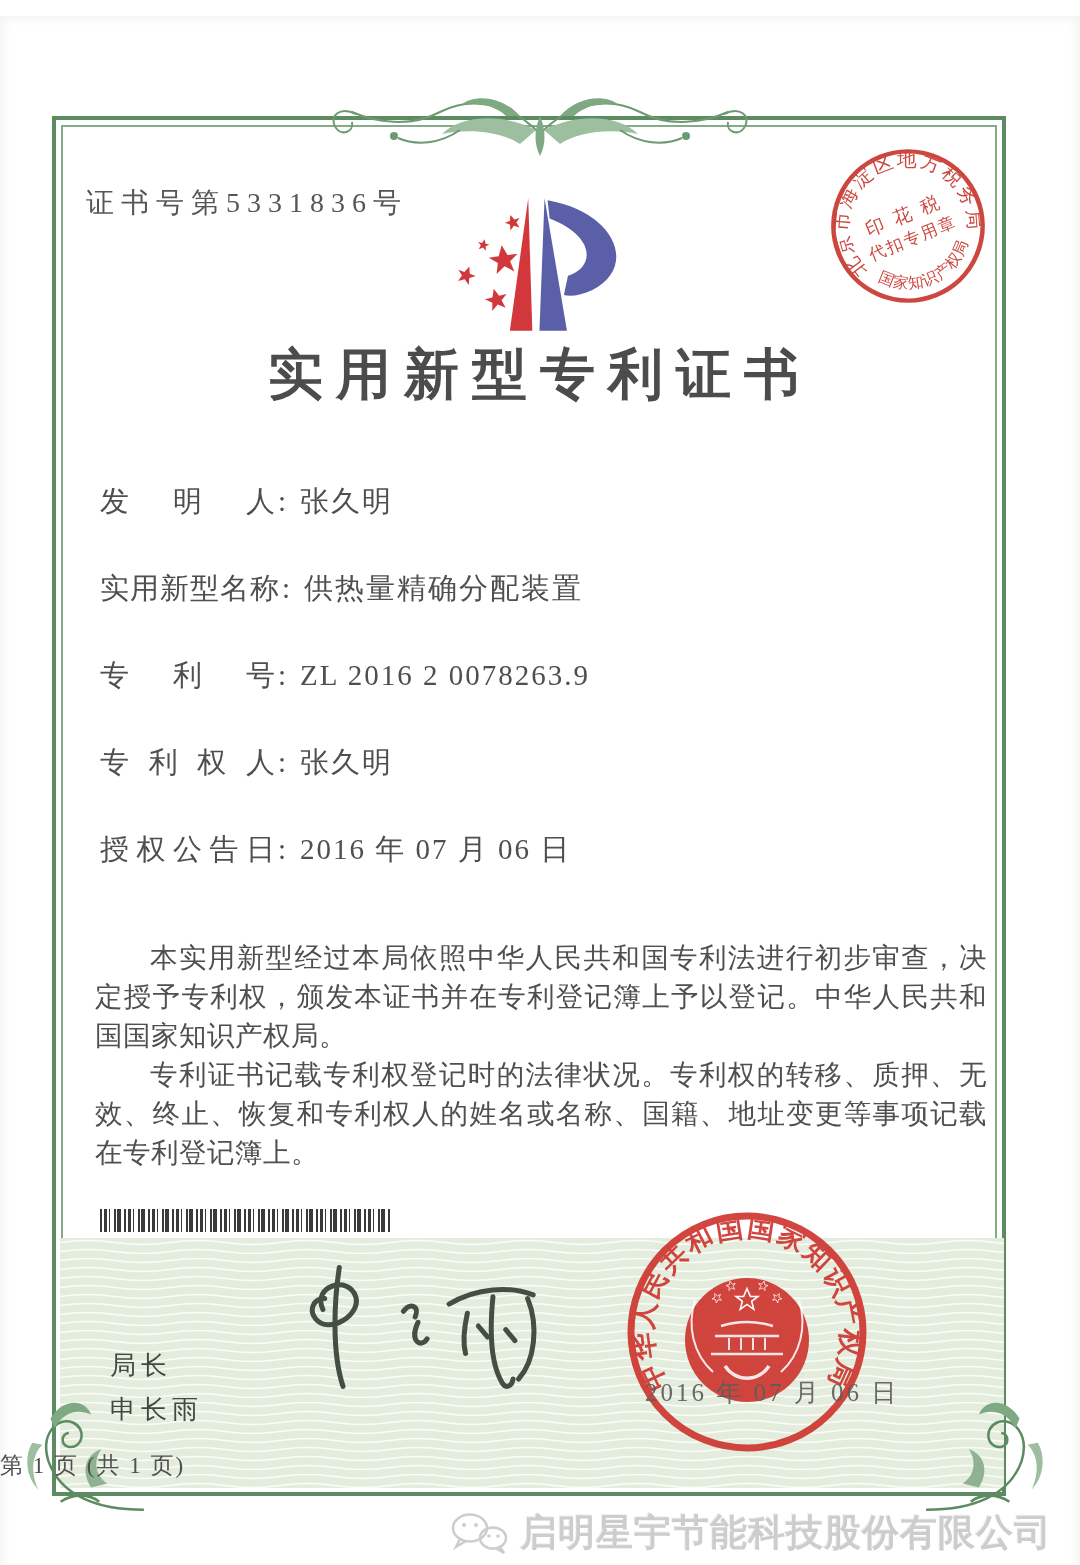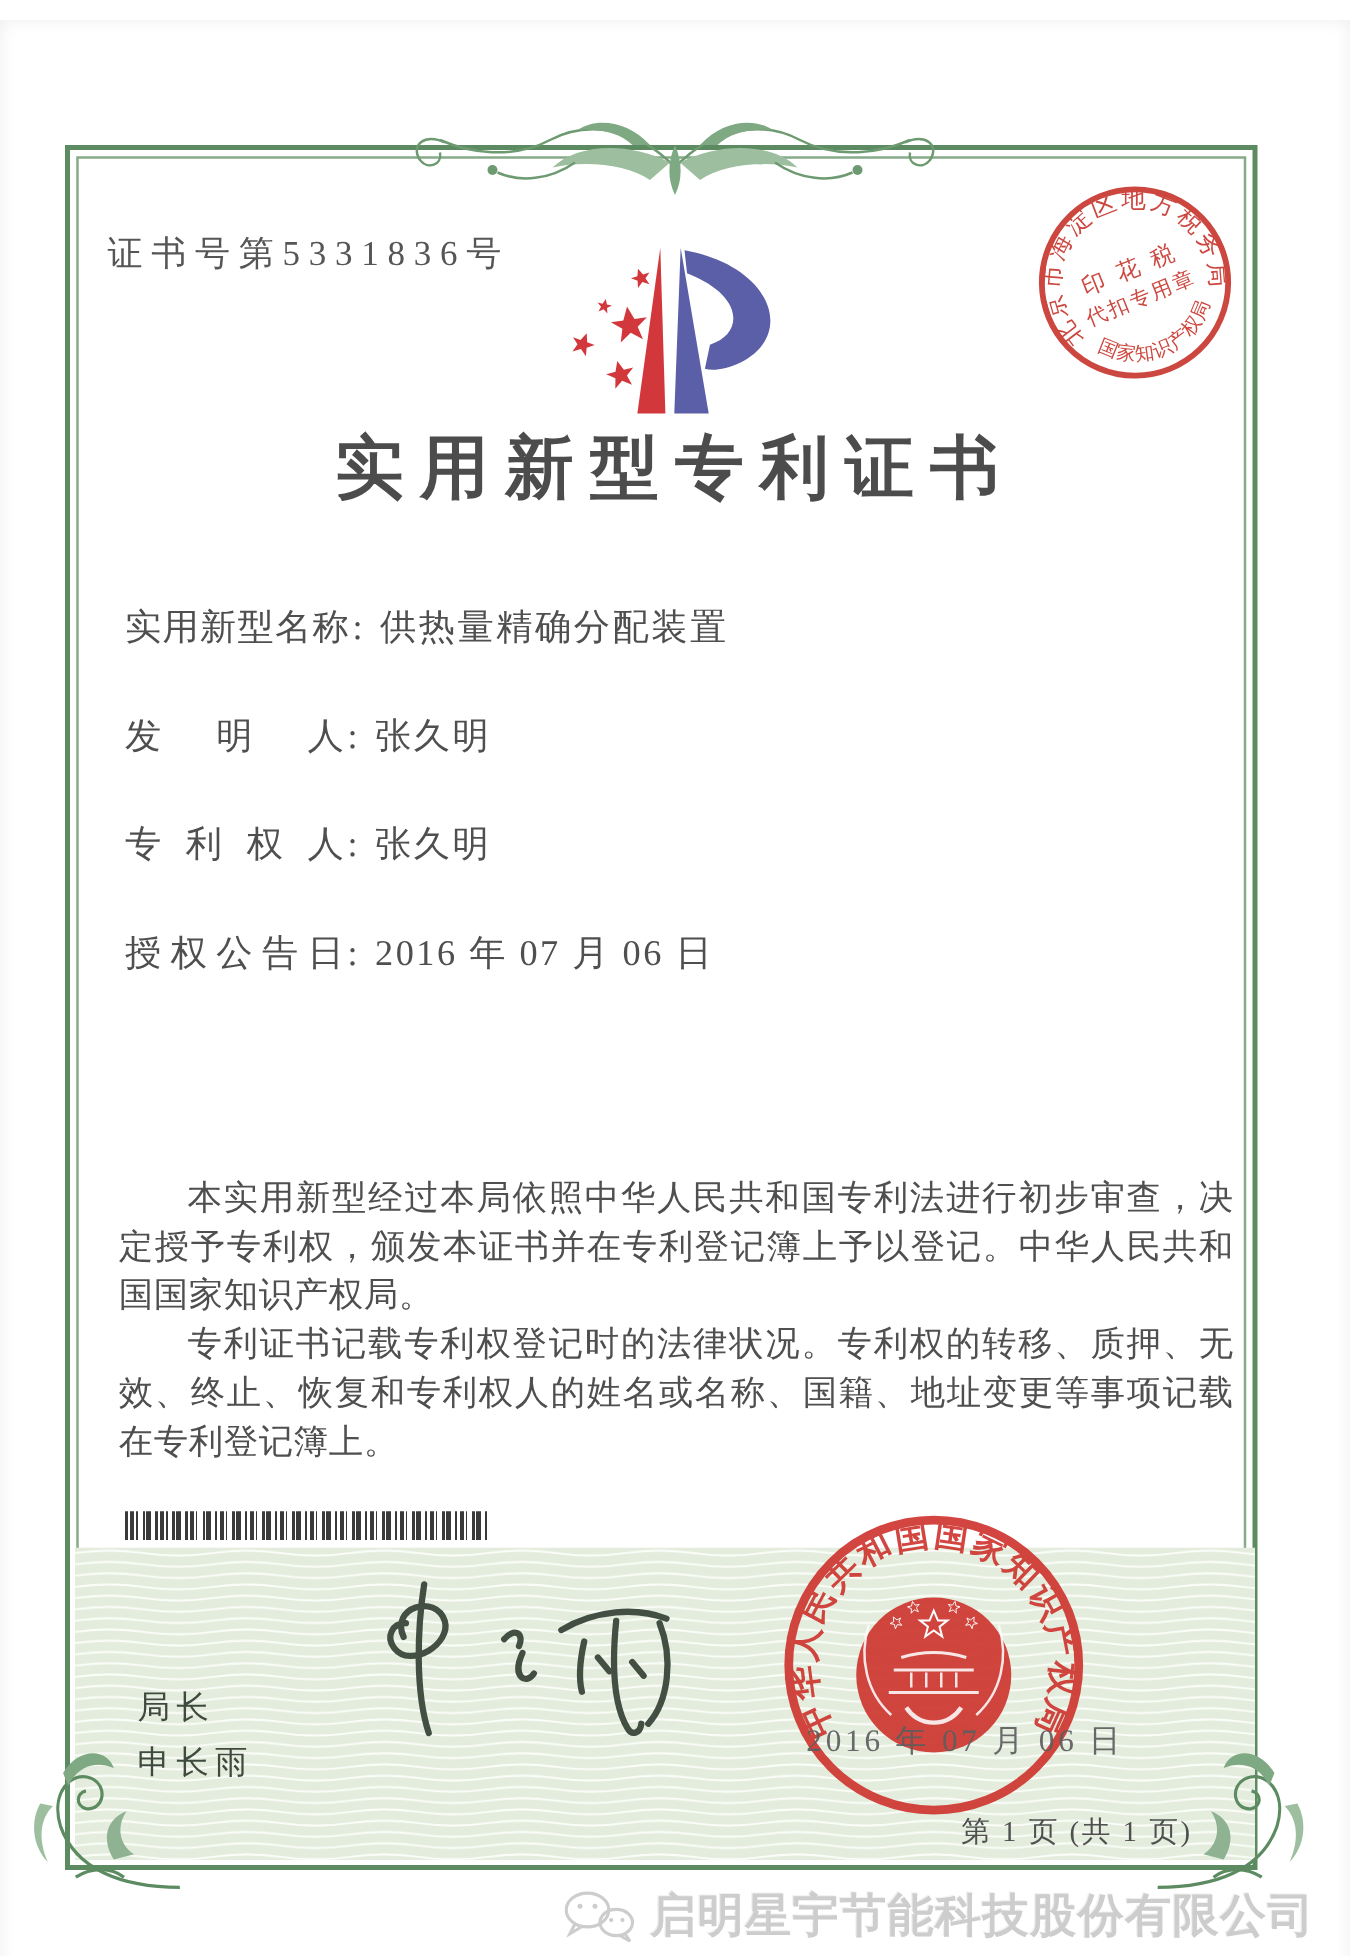--- a/index.html
+++ b/index.html
@@ -69,21 +69,21 @@
   .signature { left:268px; top:1246px; width:278px; height:128px; z-index:5; }
   
   .official-seal { left:617px; top:1186px; width:260px; height:260px; z-index:5; opacity:.93; }
   .seal-date {
     position:absolute; left:645px; top:1360px; z-index:6;
     font-size:25px; color:#5d5d5d; letter-spacing:3px; opacity:.92;
   }
   
   .page-footer {
     position:absolute; left:0; top:1434px; width:954px; z-index:4;
-    text-align:right; font-size:23px; color:#4f4f4f; letter-spacing:2px;
+    text-align:left; font-size:23px; color:#4f4f4f; letter-spacing:2px;
   }
   
   .watermark {
     position:absolute; right:28px; top:1492px; z-index:4;
     display:flex; align-items:center; gap:10px;
     font-family:"Liberation Sans","DejaVu Sans",sans-serif;
     font-size:37px; font-weight:bold; color:#cdcdcd; letter-spacing:1px;
     text-shadow: 1px 1px 0 #ffffff, -1px -1px 0 #f0f0f0;
   }
   .wm-icon { width:62px; height:44px; }
@@ -167,24 +167,27 @@
       </text>
       <text x="85" y="80" text-anchor="middle" font-size="18" letter-spacing="3">印 花 税</text>
       <text x="85" y="103" text-anchor="middle" font-size="16" letter-spacing="2">代扣专用章</text>
     </g>
   </svg>
 
   <div class="title">实用新型专利证书</div>
 
   <div class="fields">
     <div class="field-row">
+      <span class="flabel">发明人</span><span class="fcolon">:</span><span class="fvalue">张久明</span>
+    </div>
+    <div class="field-row">
       <span class="flabel">实用新型名称</span><span class="fcolon">:</span><span class="fvalue">供热量精确分配装置</span>
     </div>
     <div class="field-row">
-      <span class="flabel">发明人</span><span class="fcolon">:</span><span class="fvalue">张久明</span>
+      <span class="flabel">专利号</span><span class="fcolon">:</span><span class="fvalue">ZL 2016 2 0078263.9</span>
     </div>
     <div class="field-row">
       <span class="flabel">专利权人</span><span class="fcolon">:</span><span class="fvalue">张久明</span>
     </div>
     <div class="field-row">
       <span class="flabel">授权公告日</span><span class="fcolon">:</span><span class="fvalue">2016 年 07 月 06 日</span>
     </div>
   </div>
 
   <div class="paragraphs">

